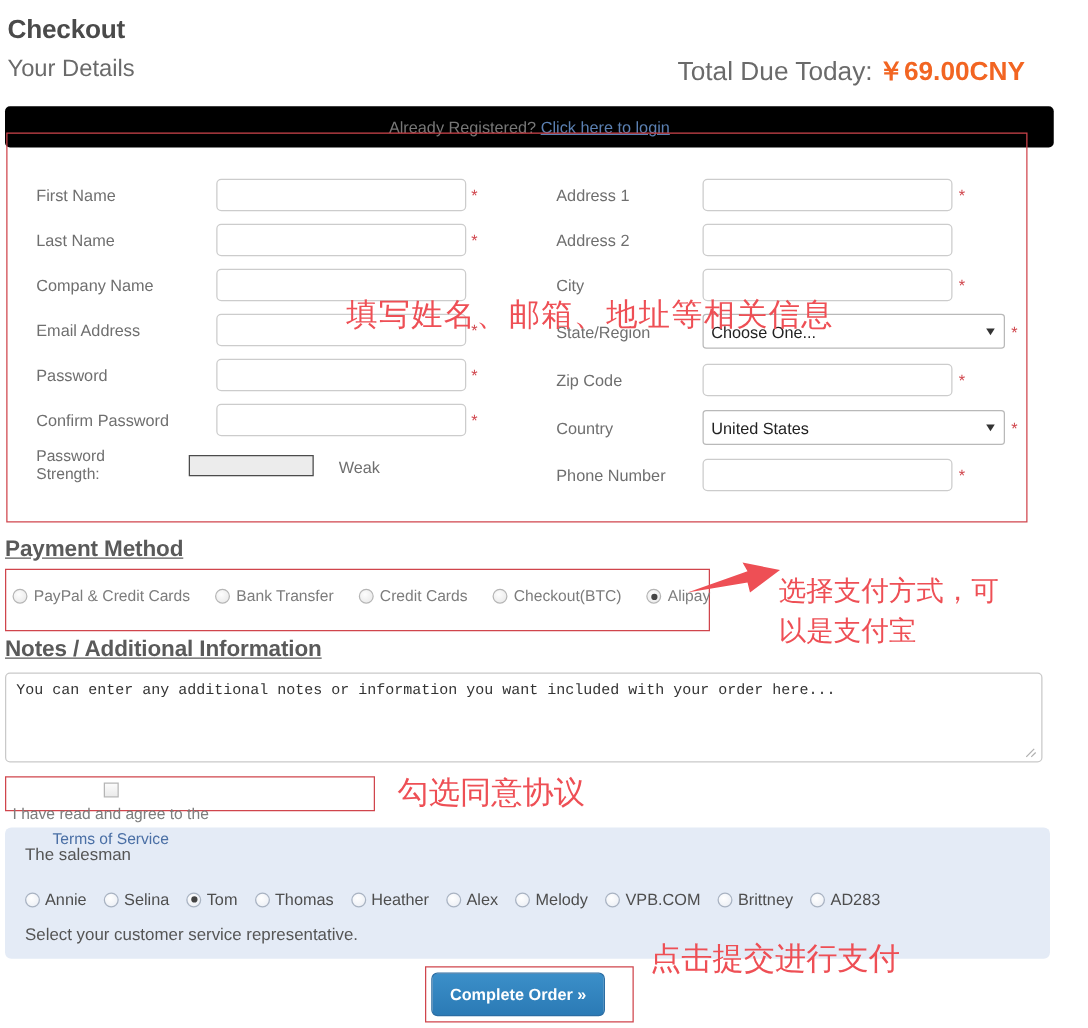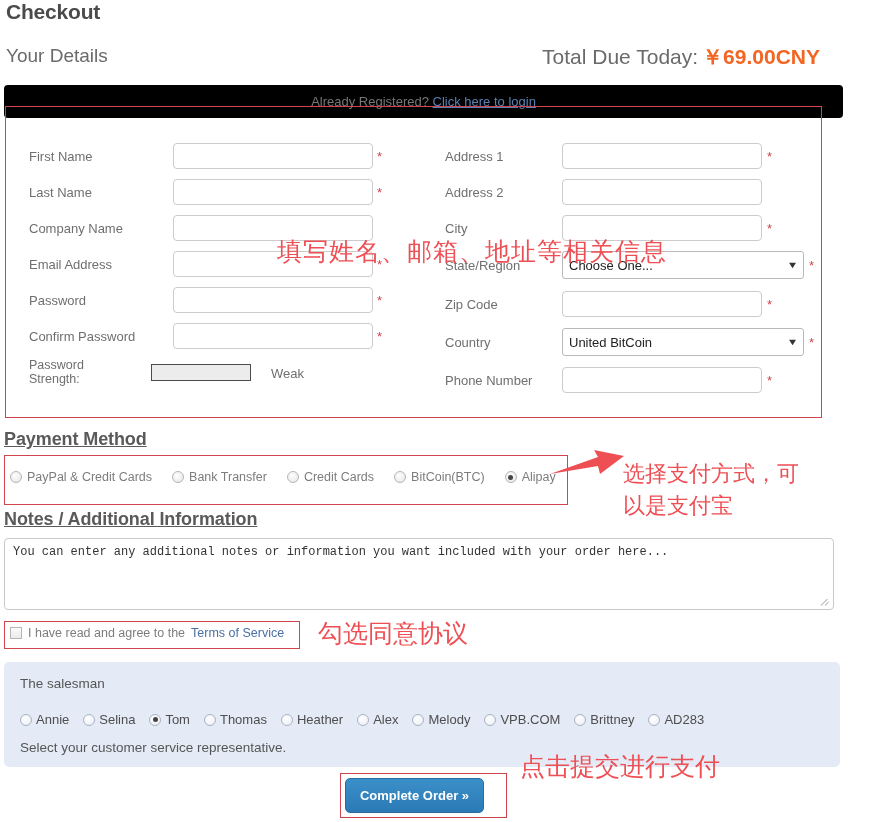--- a/index.html
+++ b/index.html
@@ -18,21 +18,21 @@
   .page {
     position: relative;
     width: 870px;
     height: 822px;
   }
 
   
   .page-title {
     position: absolute;
     left: 6px;
-    top: 0;
+    top: 12px;
     font-size: 21px;
     font-weight: bold;
     color: #4a4a4a;
     letter-spacing: -0.2px;
   }
   .your-details {
     position: absolute;
     left: 6px;
     top: 45px;
     font-size: 19px;
@@ -271,20 +271,21 @@
   .terms-row {
     position: absolute;
     left: 10px;
     top: 626px;
     display: flex;
     align-items: center;
     gap: 6px;
     font-size: 12.5px;
     color: #7d7d7d;
     z-index: 7;
+    flex-direction: column;
   }
   .checkbox {
     width: 12px; height: 12px;
     border: 1px solid #b5b5b5;
     background: linear-gradient(#fbfbfb, #ebebeb);
     box-sizing: border-box;
     flex: none;
   }
   .terms-row a {
     color: #4a6fa5;
@@ -469,21 +470,21 @@
 
     <div class="field-row col-right" style="top:170px;left:0;width:817px;">
       <span class="field-label">Zip Code</span>
       <input class="txt right" type="text" value="" style="">
       <span class="req right">*</span>
     </div>
 
     <div class="field-row col-right" style="top:208px;left:0;width:817px;">
       <span class="field-label">Country</span>
       <div class="sel">
-        <span>United BitCoin</span>
+        <span>United States</span>
         <span class="caret">▼</span>
       </div>
       <span class="req rsel">*</span>
     </div>
 
     <div class="field-row col-right" style="top:246px;left:0;width:817px;">
       <span class="field-label">Phone Number</span>
       <input class="txt right" type="text" value="" style="">
       <span class="req right">*</span>
     </div>
@@ -498,21 +499,21 @@
     <div class="radio-opt">
       <span class="radio"></span>
       <span>Bank Transfer</span>
     </div>
     <div class="radio-opt">
       <span class="radio"></span>
       <span>Credit Cards</span>
     </div>
     <div class="radio-opt">
       <span class="radio"></span>
-      <span>BitCoin(BTC)</span>
+      <span>Checkout(BTC)</span>
     </div>
     <div class="radio-opt">
       <span class="radio on"></span>
       <span>Alipay</span>
     </div>
   </div>
 
   <div class="section-heading h-notes">Notes / Additional Information</div>
   <textarea class="notes-box" style="">You can enter any additional notes or information you want included with your order here...</textarea>
   <span class="notes-grip"></span>

